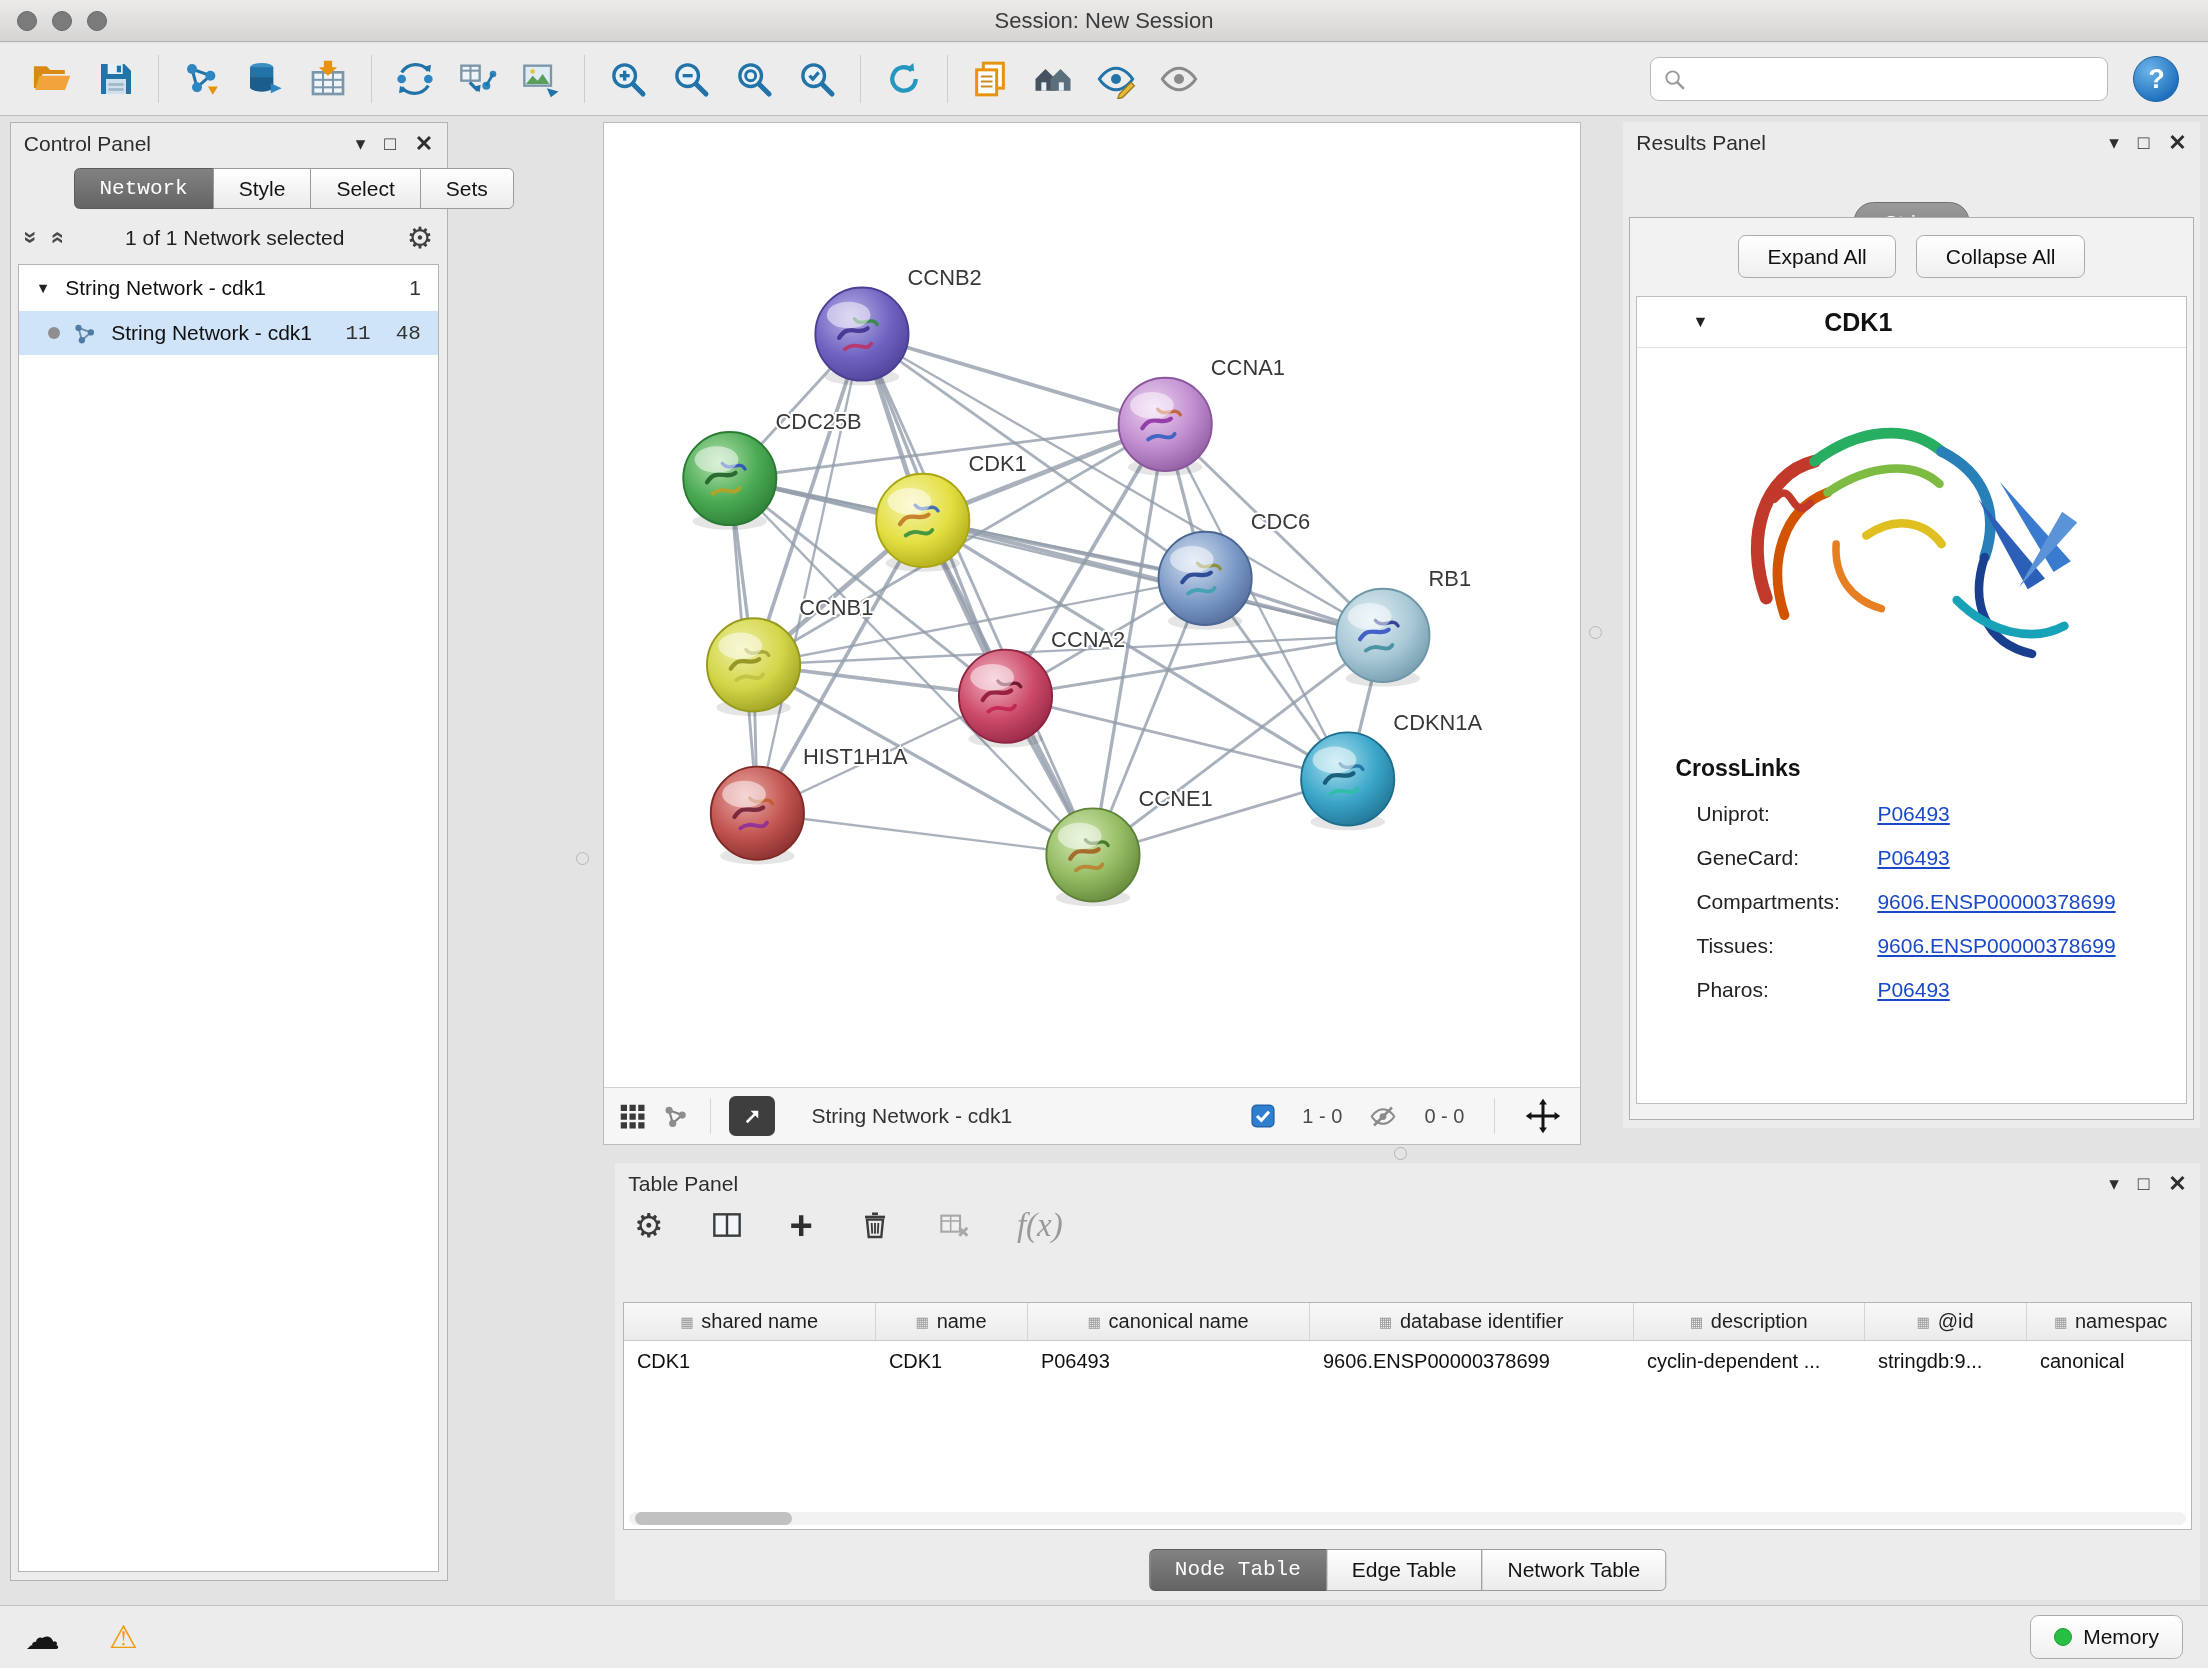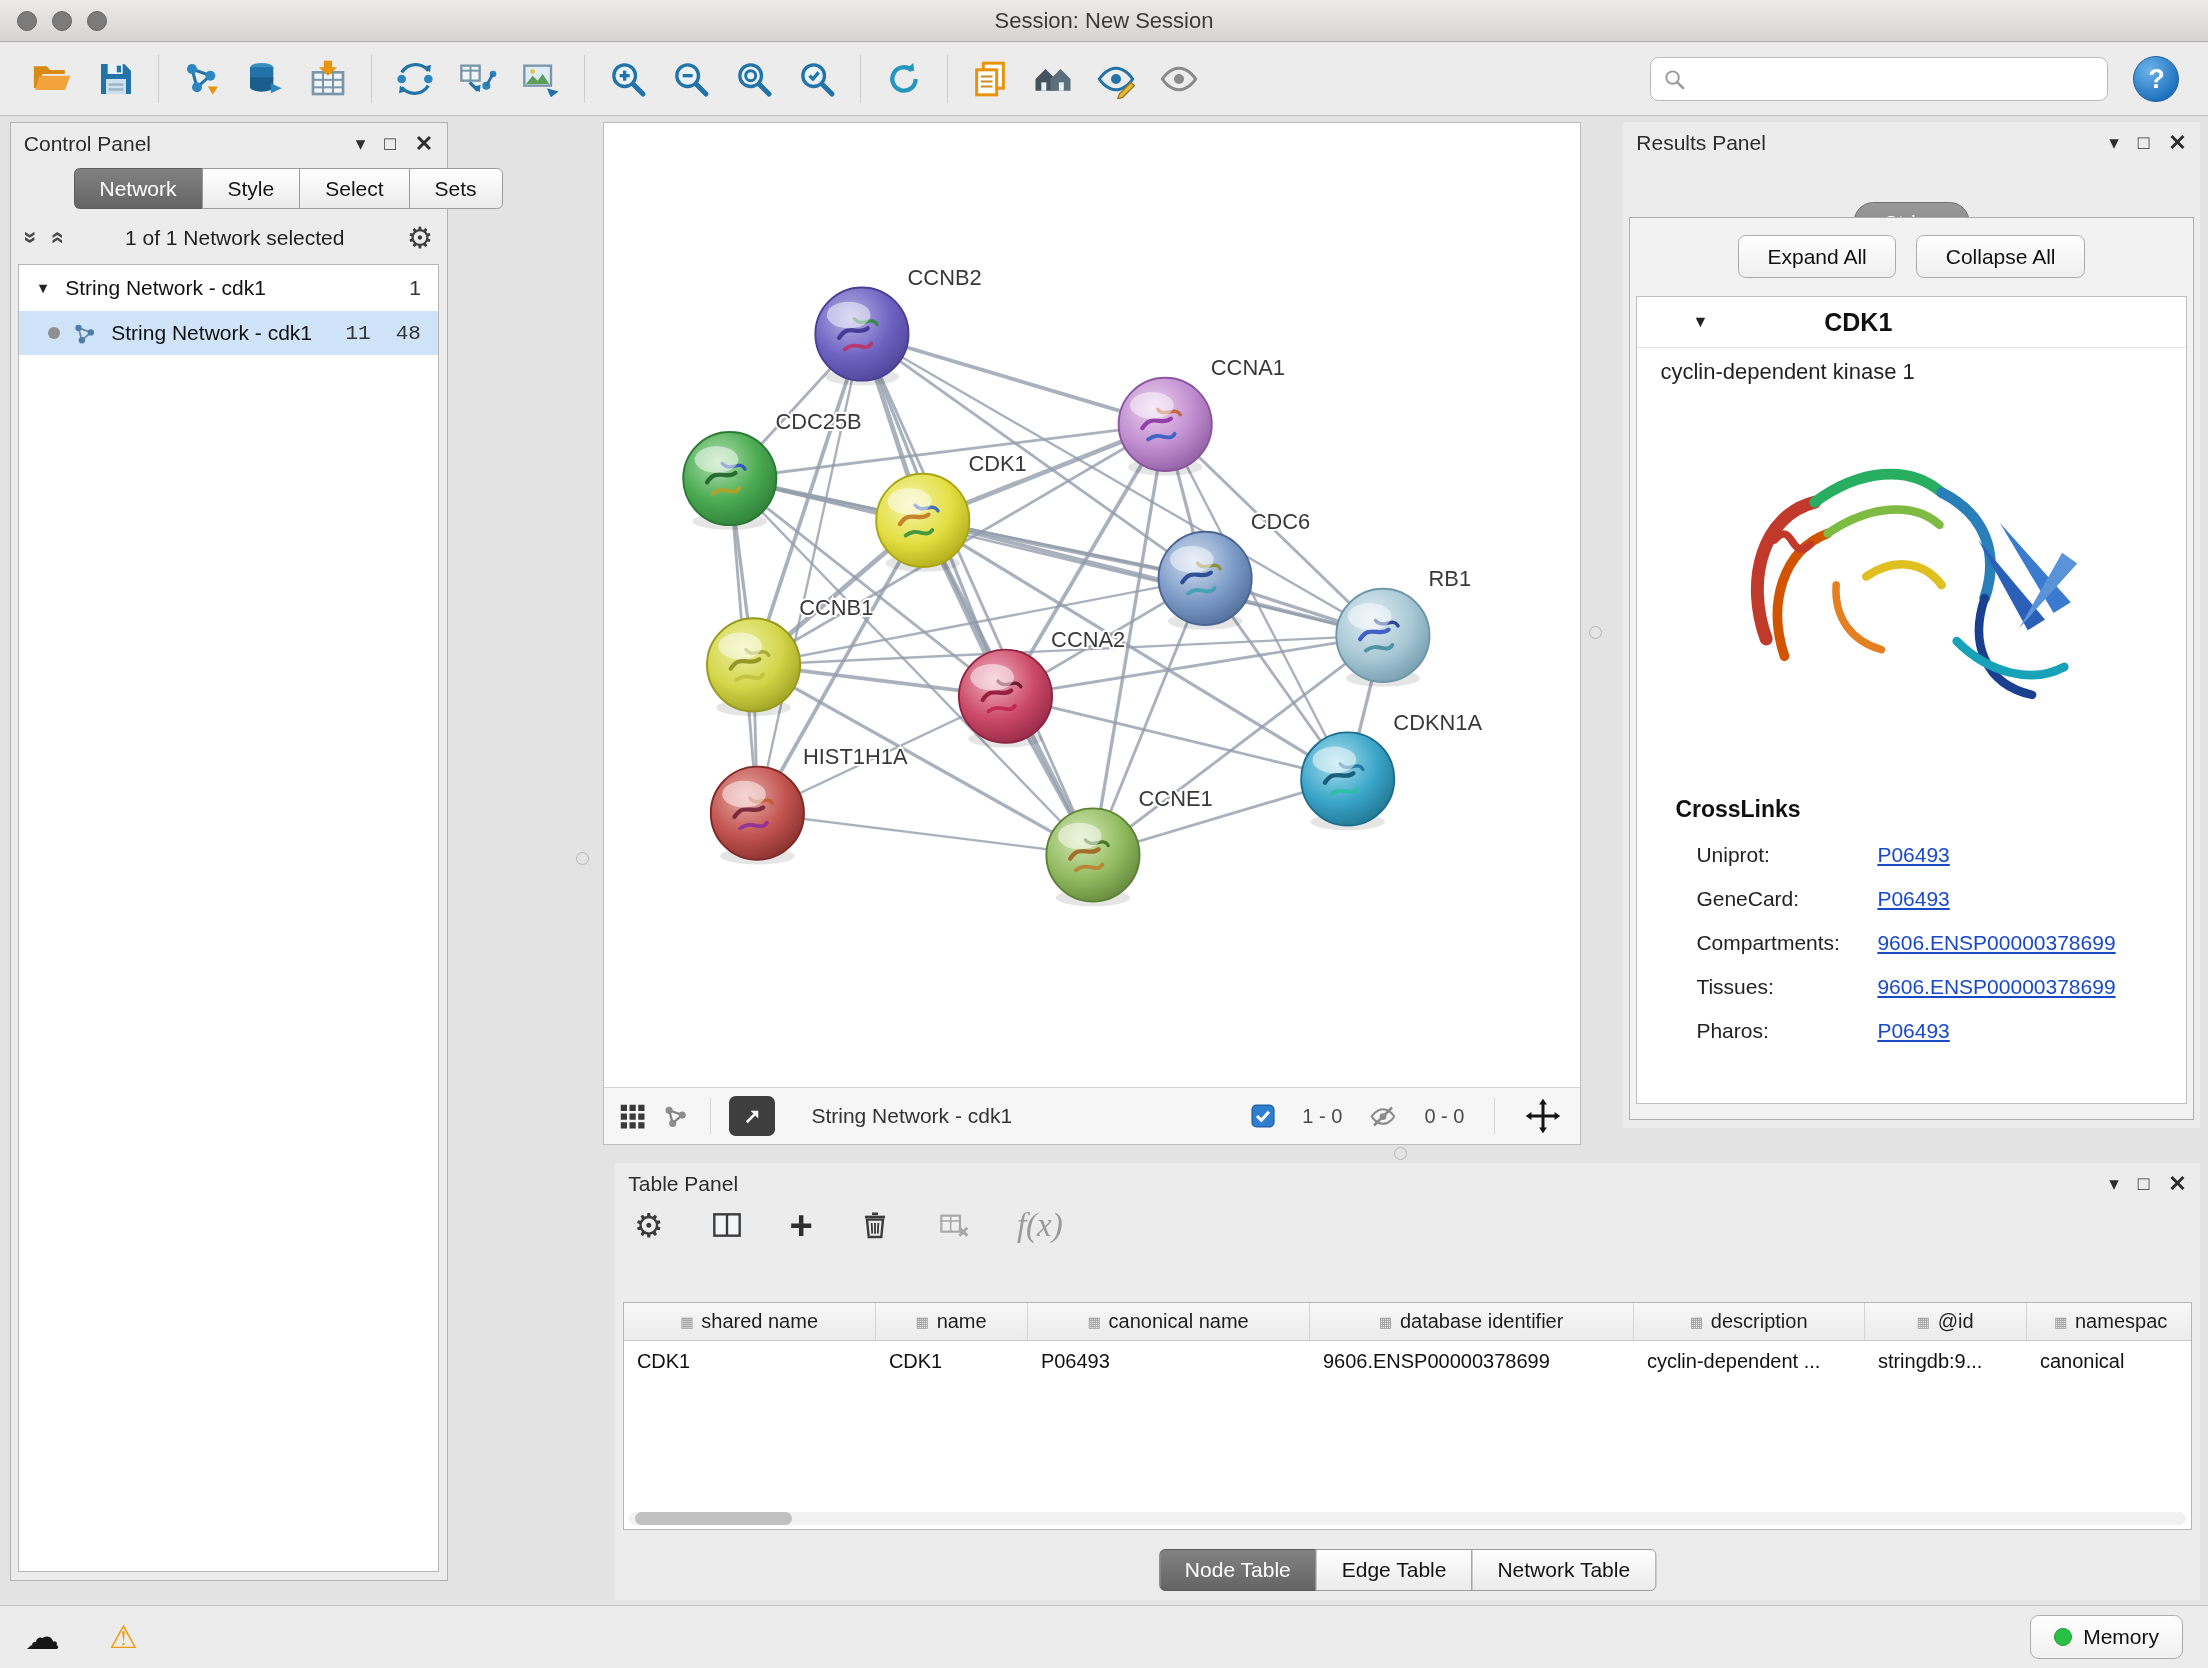--- a/index.html
+++ b/index.html
@@ -28,21 +28,21 @@
   
   .panel-header { display:flex; align-items:center; padding:7.6px 13.3px; }
   .panel-title { font-size:21px; color:#2d2d2d; }
   .panel-ctrl { margin-left:auto; display:flex; gap:19px; align-items:center; color:#2e2e2e; }
   .pc-caret { font-size:19px; } .pc-max { font-size:19px; } .pc-close { font-size:22px; font-weight:bold; }
 
   
   .seg { display:flex; }
   .seg-tab { font-size:21px; color:#141414; background:linear-gradient(#ffffff,#ebebeb);
     border:1px solid #9b9b9b; padding:7.6px 25px; margin-left:-1px; white-space:nowrap; }
-  .seg-tab:first-child { border-radius:5.7px 0 0 5.7px; margin-left:0; }
+  .seg-tab:first-child { border-radius:5.7px 0 0 5.7px; margin-left:0;font-family:Liberation Mono, monospace; }
   .seg-tab:last-child { border-radius:0 5.7px 5.7px 0; }
   .seg-tab.active { background:linear-gradient(#828282,#646464); color:#fff; border-color:#5c5c5c; }
 
   
   .control-panel { position:absolute; left:9.5px; top:122px; width:438px; height:1459px;
     background:#ececec; border:1px solid #b2b2b2; }
   .cp-tabs { margin:3.8px 0 3.8px 63px; }
   .cp-selrow { display:flex; align-items:center; padding:7.6px 13.3px; font-size:21px; color:#1f1f1f; }
   .chev { color:#4a4a4a; font-size:23px; font-weight:bold; display:inline-block; }
   .chev.down { transform:rotate(90deg); }
@@ -621,21 +621,20 @@
   <div class="rp-box">
     <div class="rp-buttons">
       <div class="rp-btn">Expand All</div>
       <div class="rp-btn">Collapse All</div>
     </div>
     <div class="rp-card">
       <div class="card-head">
         <span class="card-caret">▼</span>
         <span class="card-gene">CDK1</span>
       </div>
-      <div class="card-desc">cyclin-dependent kinase 1</div>
       <svg class="protein-img" width="409" height="361" viewBox="0 0 380 330">
         <g fill="none" stroke-linecap="round">
           <path d="M55 210 C35 155, 52 95, 100 83" stroke="#c0392b" stroke-width="12"></path>
           <path d="M72 226 C56 178, 70 128, 112 112" stroke="#d35400" stroke-width="9"></path>
           <path d="M63 118 C80 98, 78 140, 96 122" stroke="#c0392b" stroke-width="7"></path>
           <path d="M100 83 C142 52, 188 48, 218 74" stroke="#27ae60" stroke-width="10"></path>
           <path d="M112 112 C150 86, 192 82, 216 104" stroke="#7dbb42" stroke-width="8"></path>
           <path d="M148 152 C174 134, 202 138, 218 160" stroke="#dfc020" stroke-width="8"></path>
           <path d="M218 74 C258 94, 272 130, 258 172" stroke="#2980b9" stroke-width="10"></path>
           <path d="M258 172 C244 214, 258 252, 302 262" stroke="#1a3f8f" stroke-width="8"></path>

